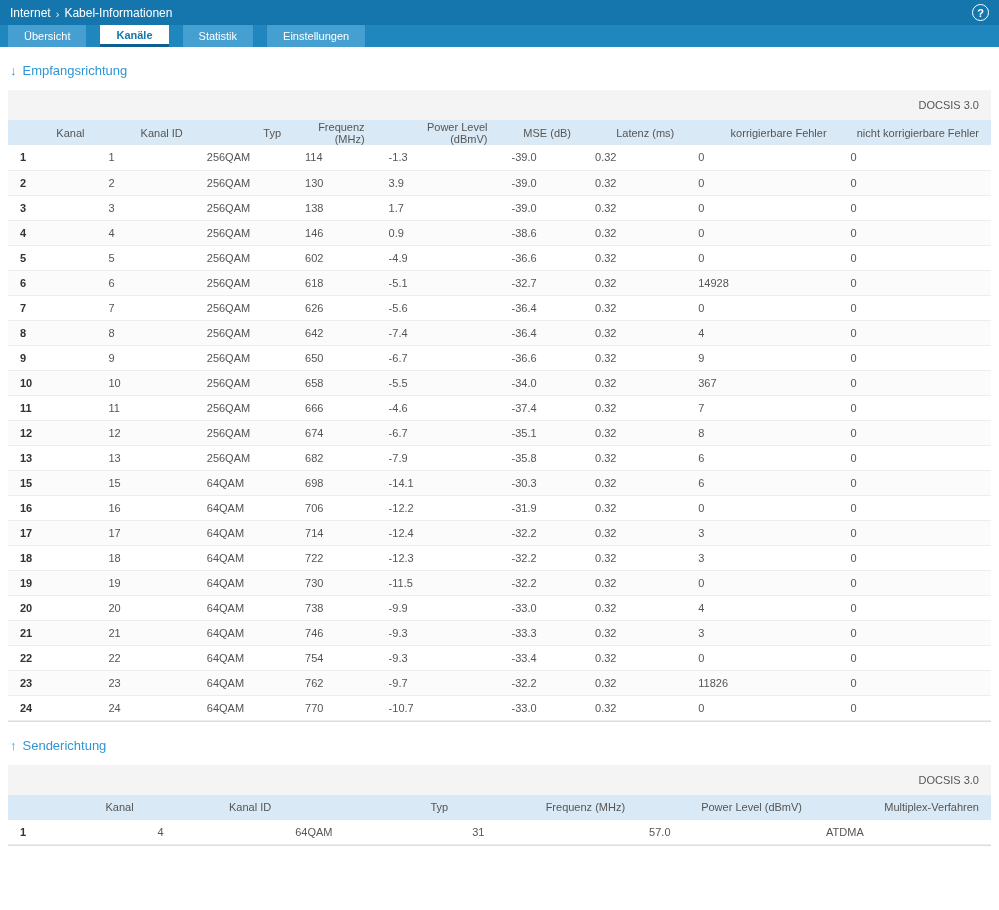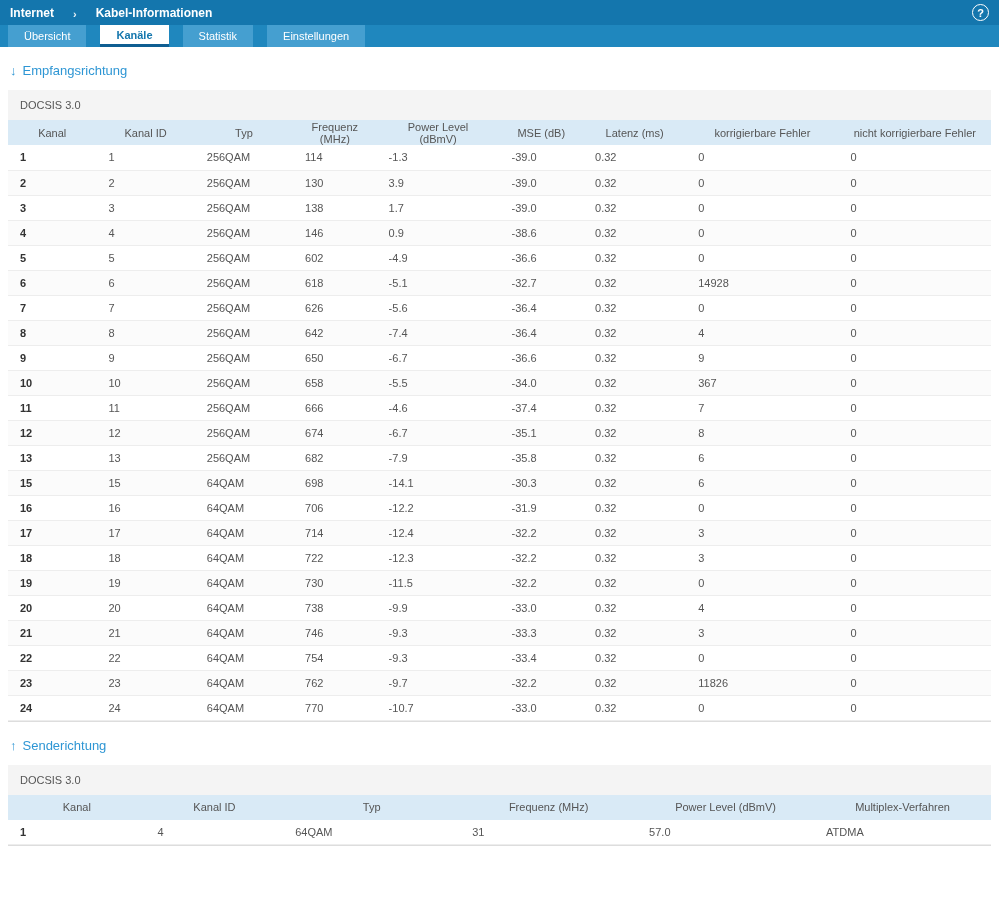--- a/index.html
+++ b/index.html
@@ -1,40 +1,40 @@
 <!DOCTYPE html>
 <html><head>
 <meta charset="utf-8">
 <style>
   * { margin:0; padding:0; box-sizing:border-box; }
   html,body { width:999px; height:910px; background:#fff; font-family:"Liberation Sans", sans-serif; overflow:hidden; }
 
   
   .topbar { height:25px; background:#1476ad; color:#fff; display:flex; align-items:center;
             justify-content:space-between; padding:0 10px; font-size:12px; }
-  .breadcrumb { display:flex; align-items:flex-end; gap:19px;font-weight:bold; }
+  .breadcrumb { display:flex; align-items:flex-end; gap:5px; }
   .breadcrumb .sep { opacity:.9; font-size:11px; }
   .help-circle { width:17px; height:17px; border:1.5px solid #fff; border-radius:50%;
                  display:flex; align-items:center; justify-content:center; font-size:11px;
                  font-weight:bold; cursor:pointer; }
 
   
   .tabbar { height:22px; background:#1f87be; display:flex; align-items:stretch; gap:14px; padding-left:8px; }
   .tab { background:#459fd0; color:#fff; font-size:11px; padding:0 16px; display:flex;
          align-items:center; cursor:pointer; white-space:nowrap; }
   .tab.active { background:#ffffff; color:#1476ad; font-weight:bold; border-bottom:3px solid #0f5e92; }
 
   
   .content { padding:0 8px; }
   .section-title { margin:16px 2px 12px 2px; color:#2e96d4; font-size:13px; display:flex; gap:6px; align-items:center; }
   .group-label { background:#f4f4f4; height:30px; line-height:30px; padding:0 12px;
-                 font-size:11px; color:#555; }
+                 font-size:11px; color:#555;text-align:right; }
 
   table { width:100%; border-collapse:collapse; font-size:11px; color:#555; table-layout:fixed; }
-  thead th { background:#d9eaf6; text-align:center; font-weight:normal; color:#555;
+  thead th { background:#d9eaf6; text-align:right; font-weight:normal; color:#555;
              padding:0 12px; height:25px;margin-top:23px; }
   tbody td { padding:0 12px; height:25px; border-bottom:1px solid #ededed; background:#fff; }
   tbody tr:nth-child(even) td { background:#fbfbfb; }
   tbody td.first { font-weight:bold; color:#333; }
 
   
   .t-down th:nth-child(1){width:9%} .t-down th:nth-child(2){width:10%}
   .t-down th:nth-child(3){width:10%} .t-down th:nth-child(4){width:8.5%}
   .t-down th:nth-child(5){width:12.5%} .t-down th:nth-child(6){width:8.5%}
   .t-down th:nth-child(7){width:10.5%} .t-down th:nth-child(8){width:15.5%}

